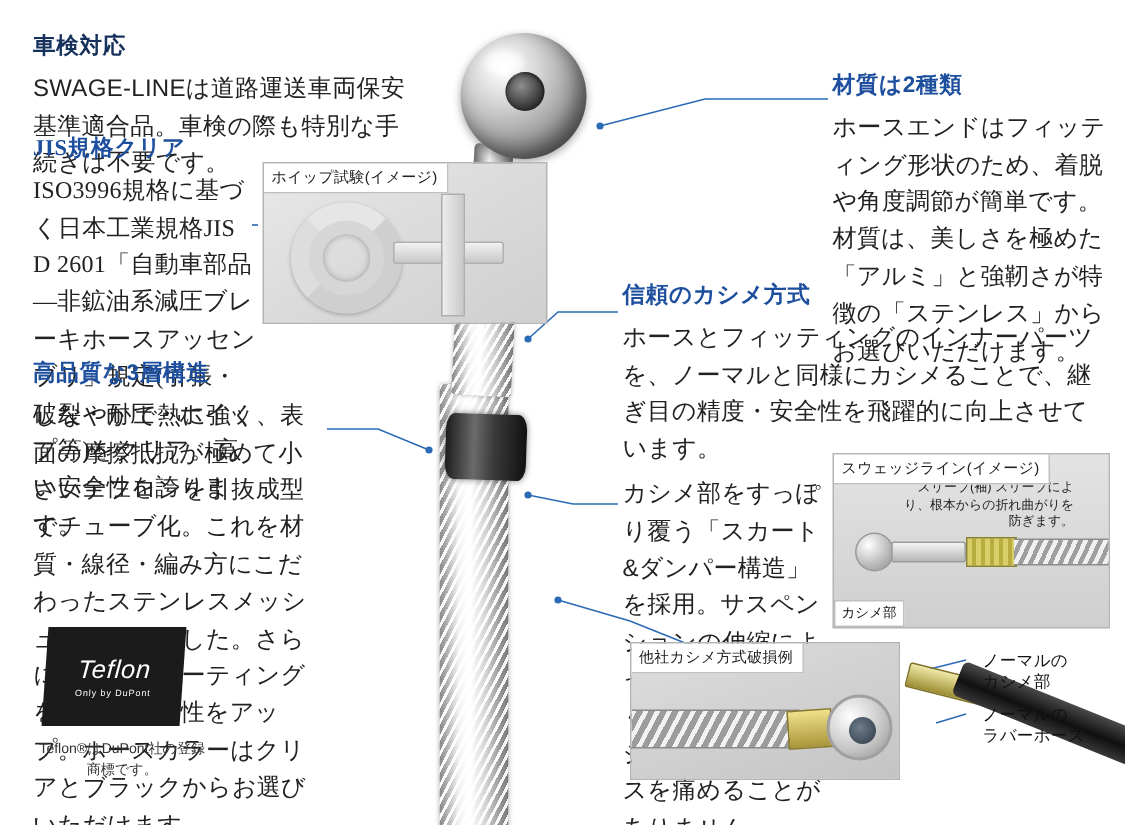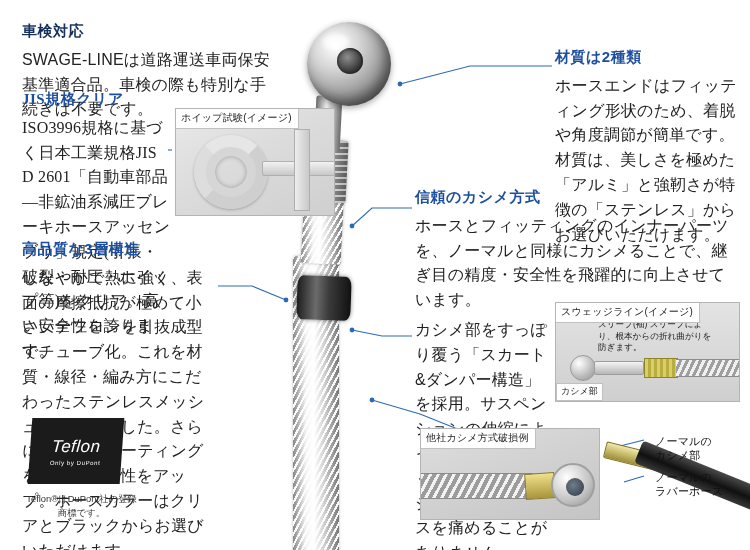--- a/index.html
+++ b/index.html
@@ -58,21 +58,21 @@
     border-bottom: 1px solid #c0c0c0;
     font-size: 10px;
     color: #222;
     padding: 2px 6px 3px 5px;
     letter-spacing: 0.2px;
     z-index: 4;
     white-space: nowrap;
   }
 
   
-  #ph-whip { left: 175px; top: 108px; width: 160px; height: 108px;
+  #ph-whip { left: 175px; top: 108px; width: 190px; height: 108px;
              background: linear-gradient(150deg,#e9e9e9 0%, #dcdcdc 45%, #cfcfcf 100%); }
   #ph-whip .coil {
     position: absolute; left: 18px; top: 26px; width: 74px; height: 74px;
     border-radius: 50%;
     border: 13px solid #cfcfcf;
     border-top-color:#e6e6e6; border-left-color:#dddddd;
     box-shadow: inset 0 0 6px rgba(0,0,0,.25), 0 1px 3px rgba(0,0,0,.25);
   }
   #ph-whip .coil2 {
     position: absolute; left: 30px; top: 38px; width: 50px; height: 50px;
@@ -84,22 +84,22 @@
     background: linear-gradient(180deg,#f2f2f2,#c8c8c8);
     border: 1px solid #b0b0b0; border-radius: 2px;
   }
   #ph-whip .plate {
     position: absolute; left: 118px; top: 20px; width: 16px; height: 82px;
     background: linear-gradient(90deg,#ededed,#c9c9c9);
     border: 1px solid #aeaeae;
   }
 
   
-  #ph-swage { left: 555px; top: 302px; width: 185px; height: 100px;
-              background: linear-gradient(180deg,#e3e3e3,#cfcfcf); }
+  #ph-swage { left: 555px; top: 302px; width: 185px; height: 117px;
+              background: linear-gradient(180deg,#e3e3e3,#cfcfcf); text-align: right; }
   #ph-swage .ball {
     position: absolute; left: 14px; top: 52px; width: 26px; height: 26px;
     border-radius: 50%;
     background: radial-gradient(circle at 33% 30%, #ffffff, #b9b9b9 60%, #8f8f8f);
     border: 1px solid #9a9a9a;
   }
   #ph-swage .body {
     position: absolute; left: 38px; top: 58px; width: 50px; height: 14px;
     background: linear-gradient(180deg,#f4f4f4,#b6b6b6);
     border: 1px solid #9c9c9c; border-radius: 2px;

